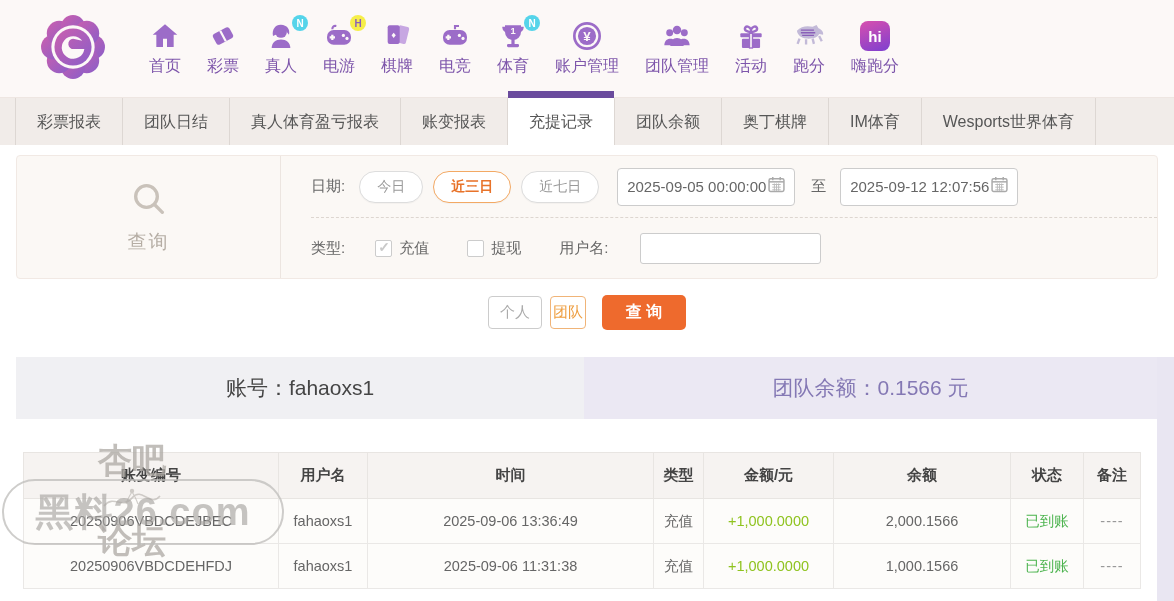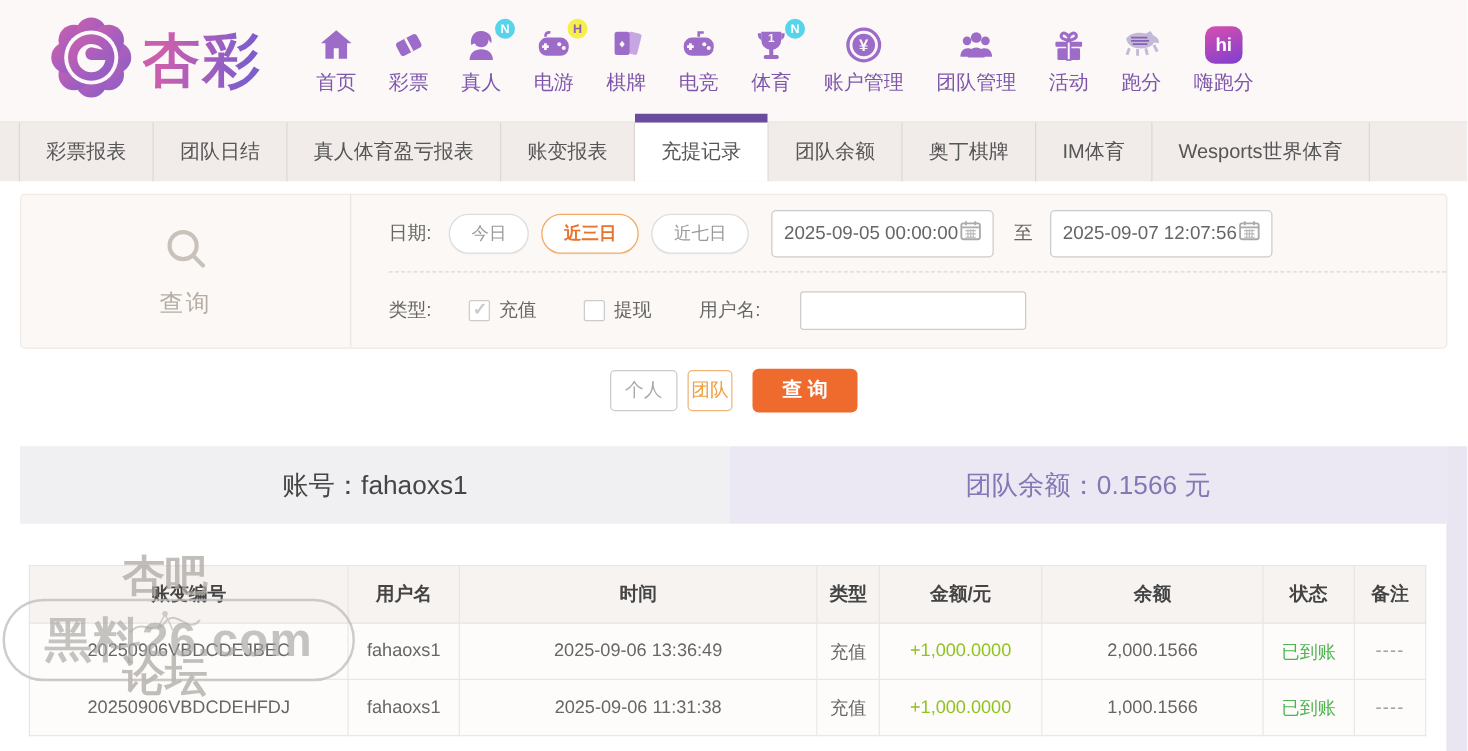--- a/index.html
+++ b/index.html
@@ -129,21 +129,20 @@
             <circle cx="13" cy="32" r="12"></circle>
               <circle cx="18.6" cy="18.6" r="12"></circle>
             <circle cx="32" cy="13" r="12"></circle>
               <circle cx="45.4" cy="18.6" r="12"></circle>
           </g>
           <circle cx="32" cy="32" r="21" fill="#fcf8f7"></circle>
           <circle cx="32" cy="32" r="18" fill="url(#lg1)"></circle>
           <path d="M41 26 A11 11 0 1 0 43 34 L33 34 A3 3 0 1 1 32 24 Z" fill="#fcf8f7"></path>
         </svg>
       </span>
-      <span class="logo-text">杏彩</span>
     </div>
 
     <div class="nav-items">
       <div class="nav-item">
         <span class="ni-icon">
           <svg width="32" height="32" viewBox="0 0 24 24" fill="#9c6cc8">
               <path d="M12 3.2 2.8 11h2.7v9.3h5V14h3v6.3h5V11h2.7z"></path>
             </svg>
         </span>
         <span class="ni-label">首页</span>
@@ -305,21 +304,21 @@
             <svg width="17" height="17" viewBox="0 0 16 16">
                 <rect x="1" y="2.5" width="14" height="12" rx="1.5" fill="none" stroke="#aaa" stroke-width="1.4"></rect>
                 <path d="M1 5.5 h14" stroke="#aaa" stroke-width="1.4"></path>
                 <path d="M4.5 1 v3 M11.5 1 v3" stroke="#aaa" stroke-width="1.4"></path>
                 <path d="M4 8 h8 M4 10.5 h8 M4 13 h8 M6 7 v7 M8 7 v7 M10 7 v7" stroke="#bbb" stroke-width="0.9"></path>
               </svg>
           </span>
         </span>
         <span class="to-label">至</span>
         <span class="datebox">
-          <span class="dtext">2025-09-07 12:07:56</span>
+          <span class="dtext">2025-09-12 12:07:56</span>
           <span>
             <svg width="17" height="17" viewBox="0 0 16 16">
                 <rect x="1" y="2.5" width="14" height="12" rx="1.5" fill="none" stroke="#aaa" stroke-width="1.4"></rect>
                 <path d="M1 5.5 h14" stroke="#aaa" stroke-width="1.4"></path>
                 <path d="M4.5 1 v3 M11.5 1 v3" stroke="#aaa" stroke-width="1.4"></path>
                 <path d="M4 8 h8 M4 10.5 h8 M4 13 h8 M6 7 v7 M8 7 v7 M10 7 v7" stroke="#bbb" stroke-width="0.9"></path>
               </svg>
           </span>
         </span>
       </div>

